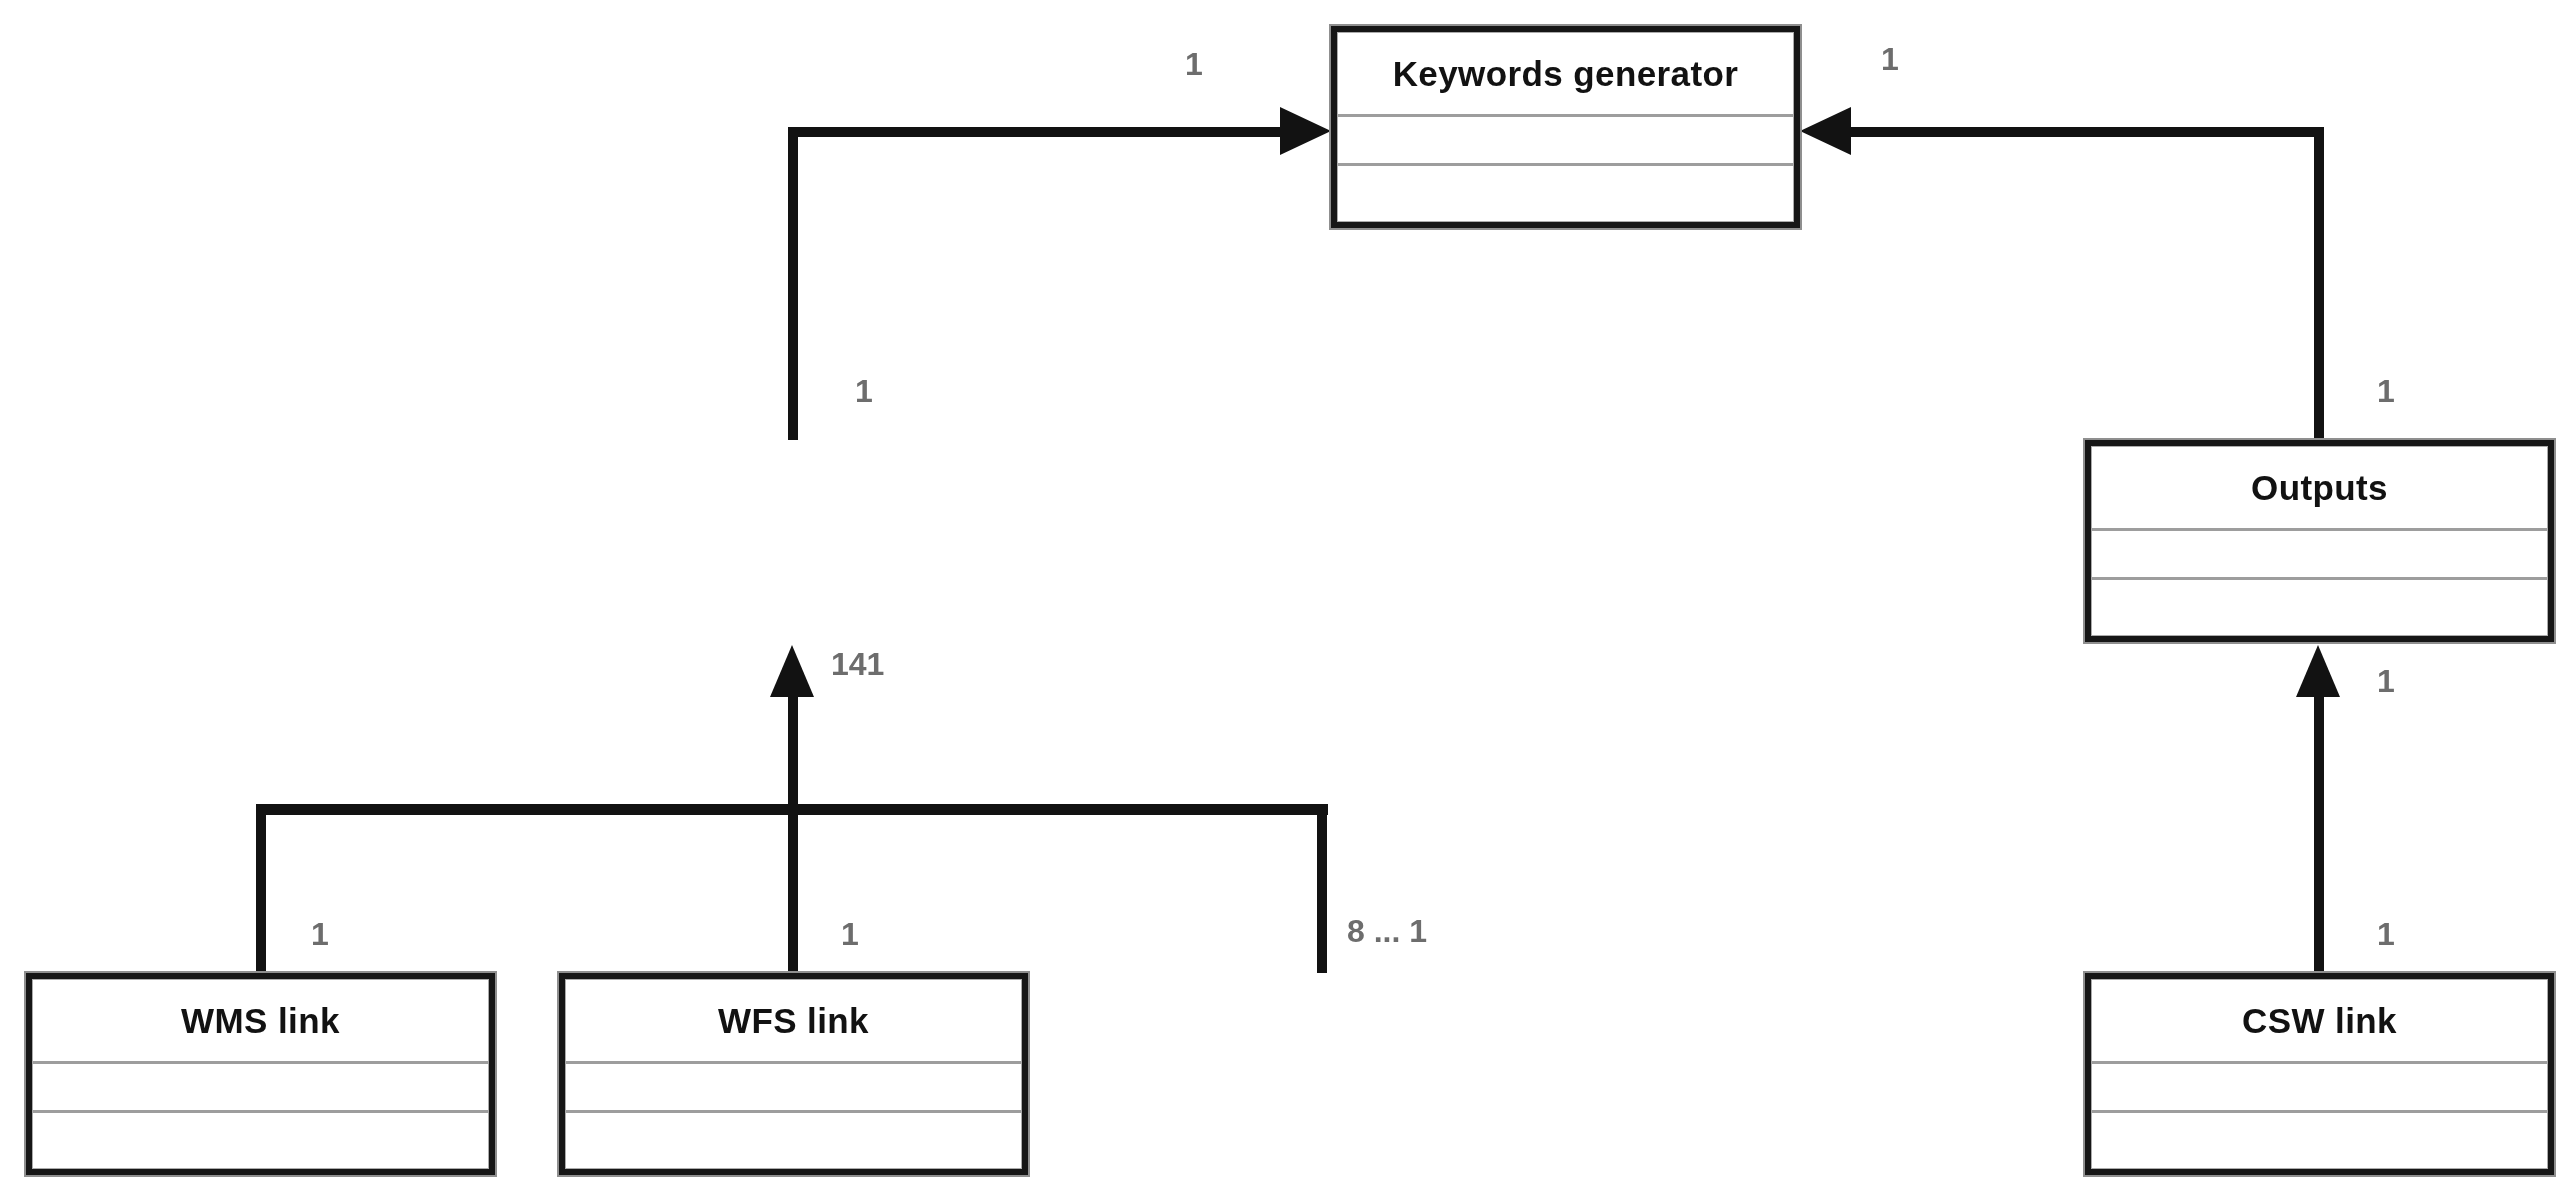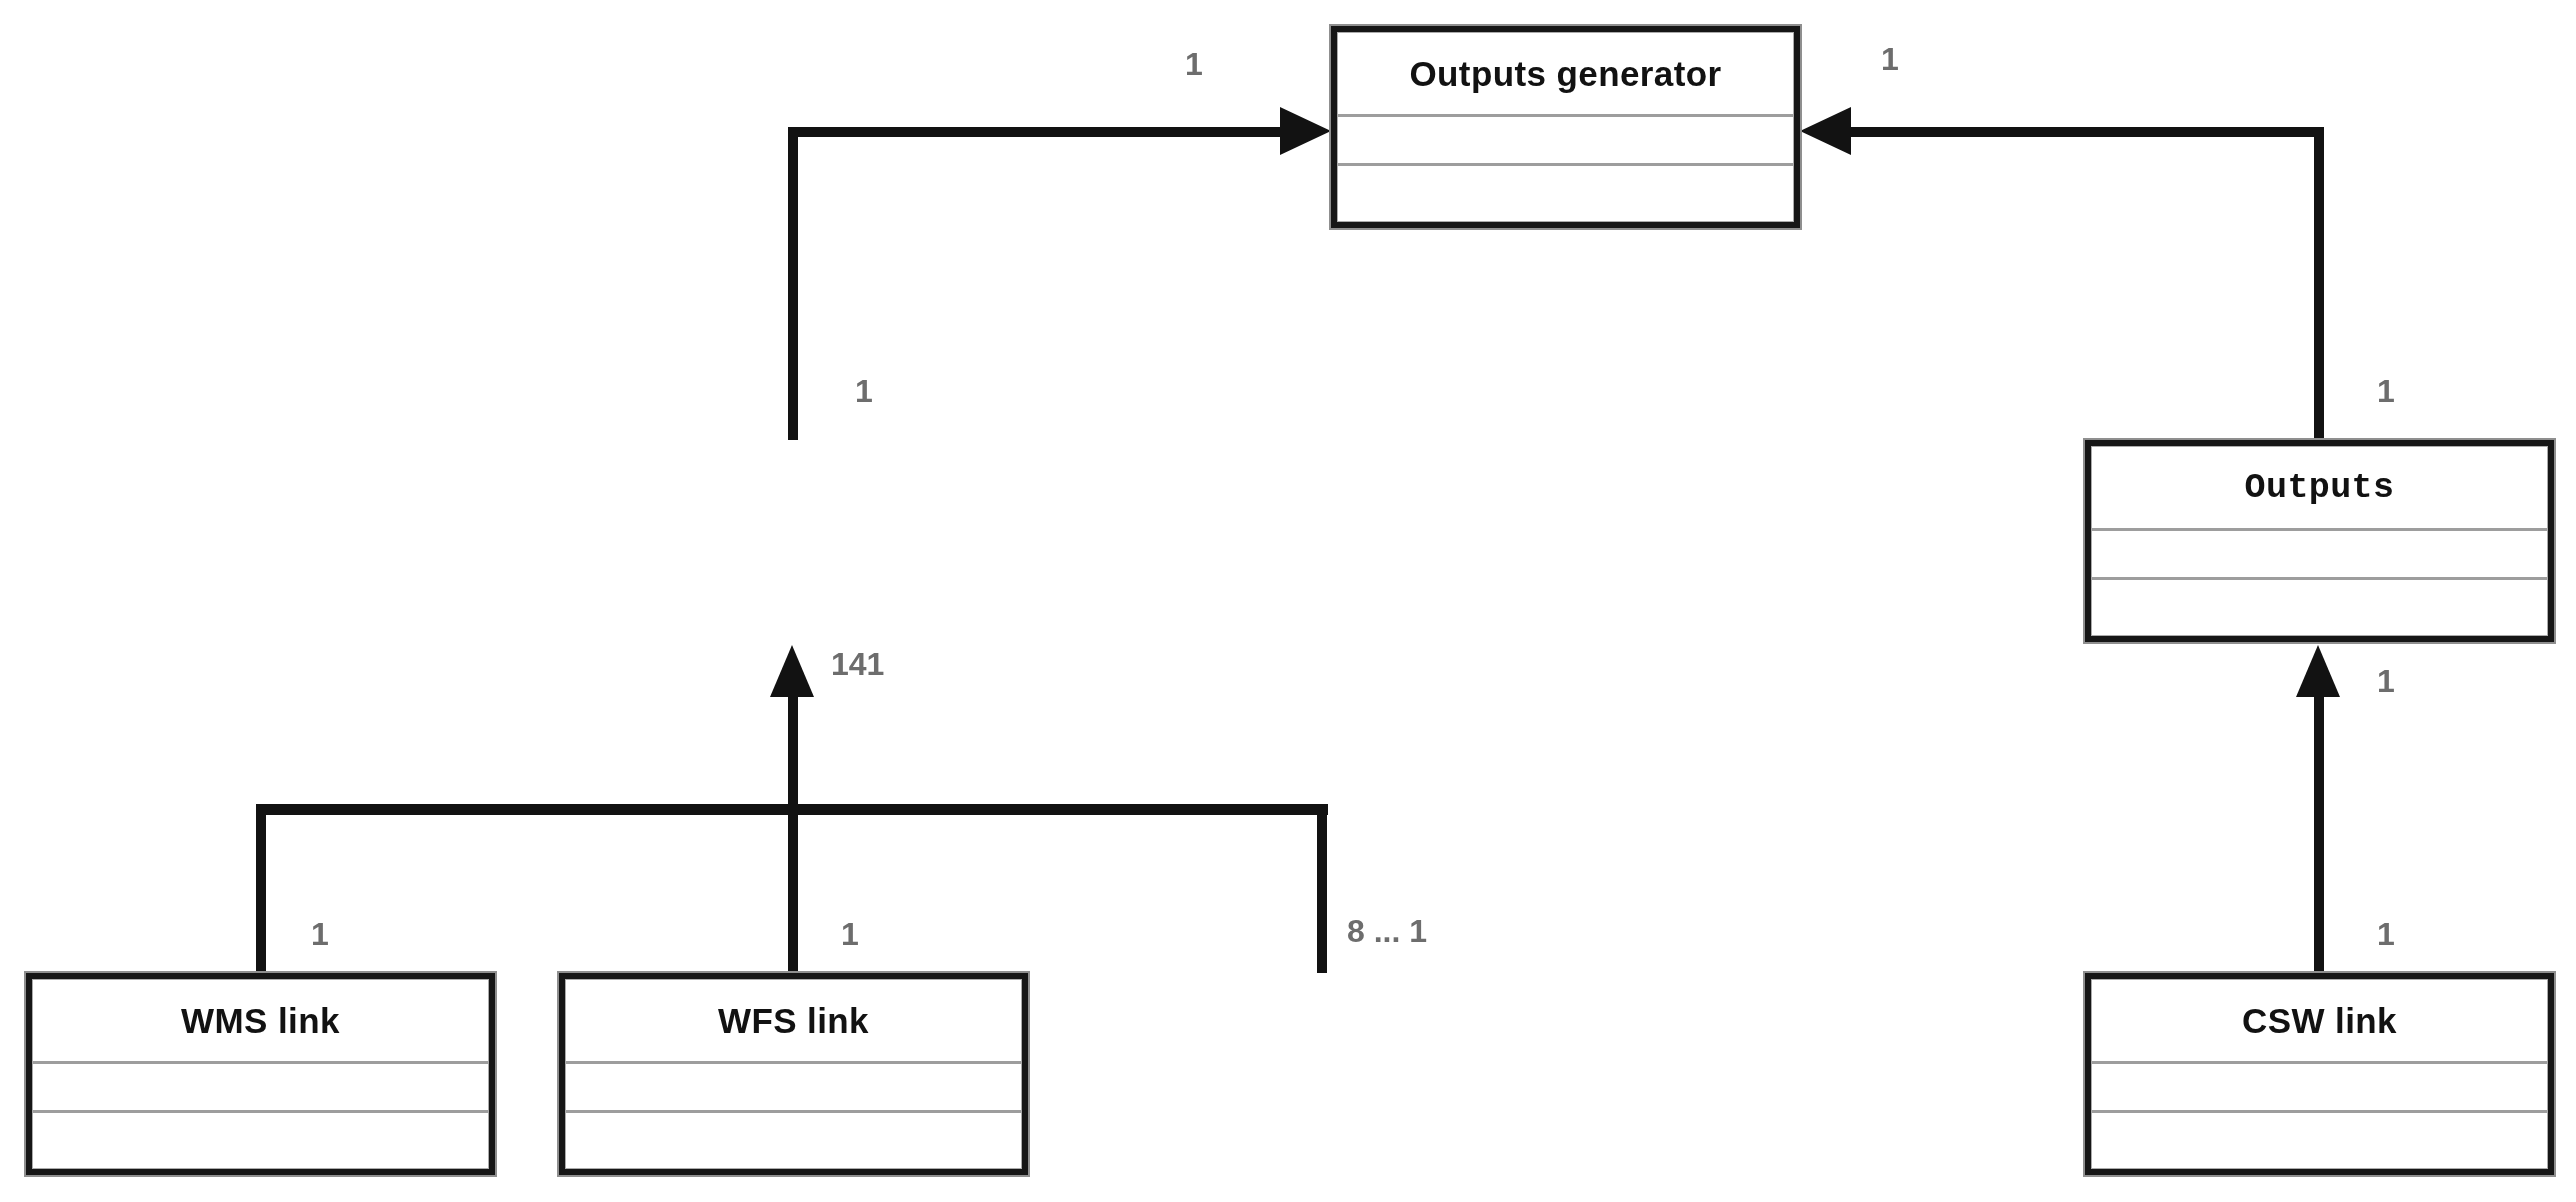--- a/index.html
+++ b/index.html
@@ -62,28 +62,28 @@
   <div class="mult" style="left:831px; top:646px;">141</div>
   <div class="mult" style="left:2377px; top:373px;">1</div>
   <div class="mult" style="left:2377px; top:663px;">1</div>
   <div class="mult" style="left:311px;  top:916px;">1</div>
   <div class="mult" style="left:841px; top:916px;">1</div>
   <div class="mult" style="left:1347px; top:913px;">8 ... 1</div>
   <div class="mult" style="left:2377px; top:916px;">1</div>
 
   <div class="node" style="left:1331px; top:26px;">
     <div class="inner">
-      <div class="c-title">Outputs generator</div>
+      <div class="c-title">Keywords generator</div>
       <div class="c-mid"></div>
       <div class="c-ops"></div>
     </div>
   </div>
 
 
-  <div class="node" style="left:2085px; top:440px;font-family:Liberation Mono, monospace;">
+  <div class="node" style="left:2085px; top:440px;">
     <div class="inner">
       <div class="c-title">Outputs</div>
       <div class="c-mid"></div>
       <div class="c-ops"></div>
     </div>
   </div>
 
   <div class="node" style="left:26px; top:973px;">
     <div class="inner">
       <div class="c-title">WMS link</div>

